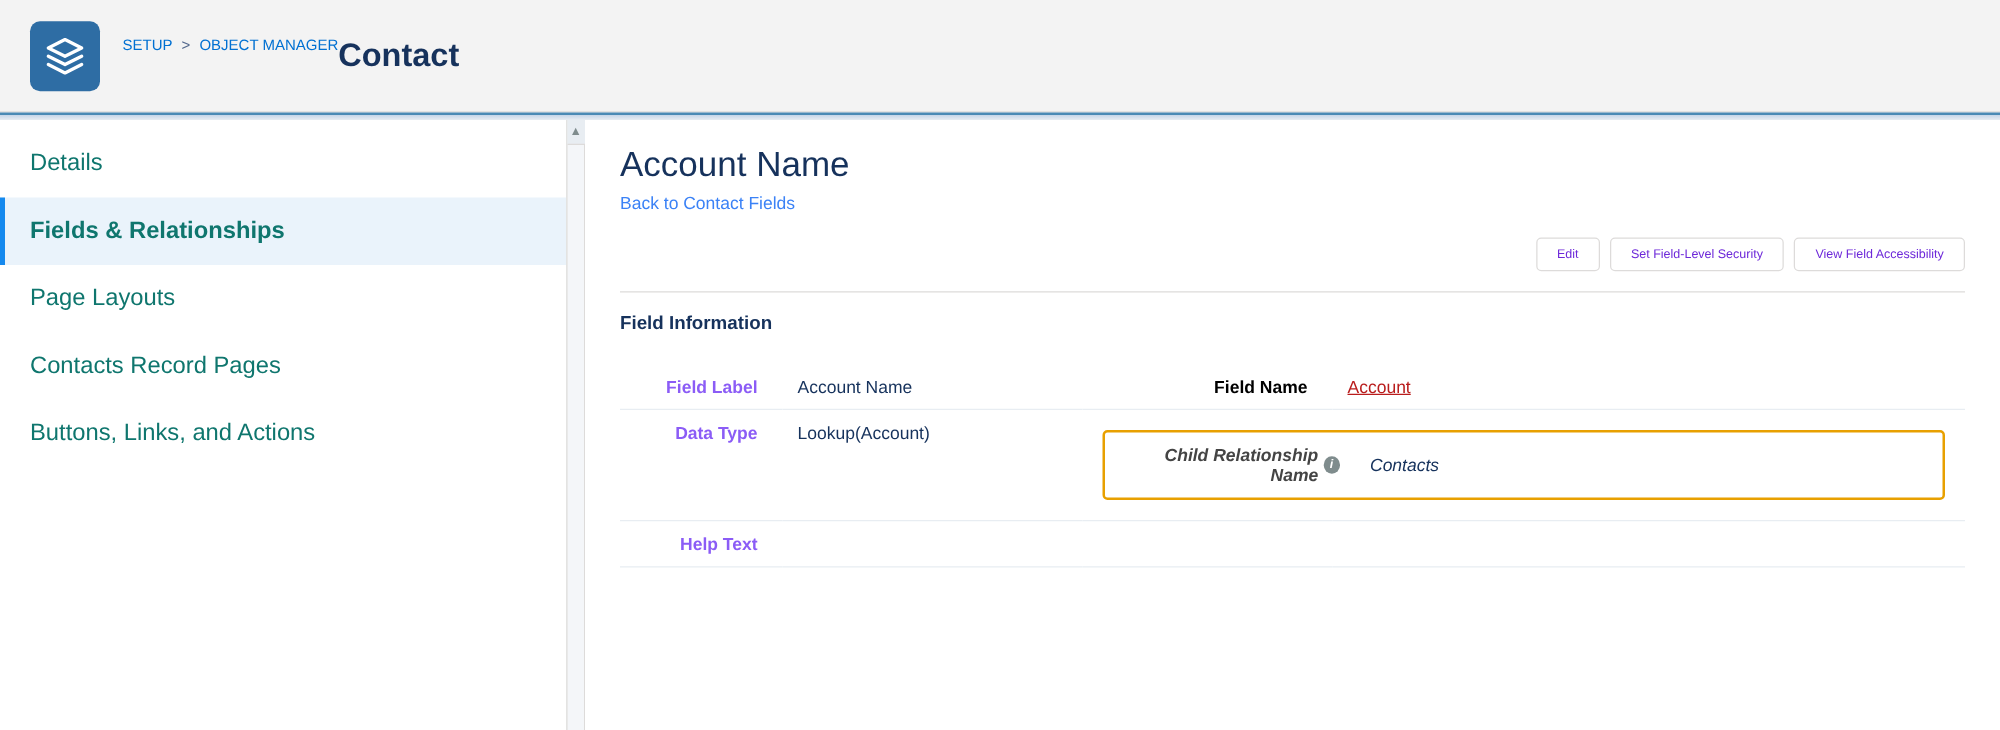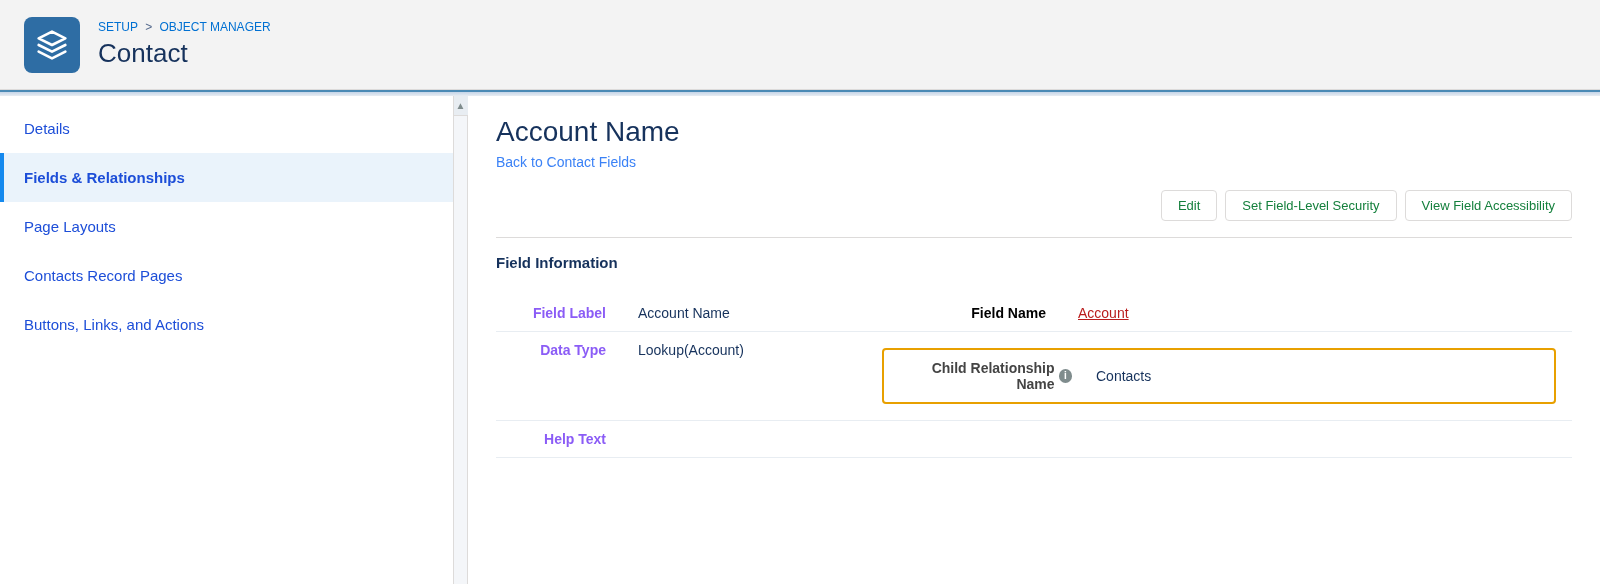--- a/index.html
+++ b/index.html
@@ -19,25 +19,25 @@
       width: 56px;
       height: 56px;
       background: #2e6da4;
       border-radius: 8px;
       display: flex;
       align-items: center;
       justify-content: center;
       flex-shrink: 0;
     }
     .app-icon svg { width: 32px; height: 32px; fill: white; }
-    .app-title-block { display: flex; flex-direction: column; }
+    .app-title-block { display: flex; }
     .breadcrumb-nav { font-size: 12px; color: #0070d2; font-weight: 400; margin-bottom: 4px; }
     .breadcrumb-nav span { cursor: pointer; }
     .breadcrumb-sep { color: #54698d; margin: 0 4px; }
-    .app-page-title { font-size: 26px; font-weight: 400; color: #16325c; }
+    .app-page-title { font-size: 26px; font-weight: 700; color: #16325c; }
 
     
     .blue-divider {
       height: 6px;
       background: linear-gradient(180deg, #c5d5e8 0%, #e8edf2 100%);
       border-top: 2px solid #4a8ab5;
     }
 
     
     .main-layout {
@@ -76,22 +76,22 @@
       color: #7f8c8d;
       font-size: 10px;
       cursor: pointer;
       background: #e8edf2;
       border-bottom: 1px solid #dddbda;
     }
     .sidebar-nav { padding-right: 14px; }
     .sidebar-item {
       padding: 16px 20px;
       cursor: pointer;
-      font-size: 15px;
-      color: #1d4ed8;
+      font-size: 19px;
+      color: #0f766e;
       border-left: 4px solid transparent;
     }
     .sidebar-item.active {
       background: #eaf3fb;
       border-left: 4px solid #1589ee;
       font-weight: 700;
     }
 
     
     .content-area {
@@ -107,26 +107,26 @@
 
     
     .action-buttons {
       display: flex;
       justify-content: flex-end;
       gap: 8px;
       margin-bottom: 16px;
     }
     .btn {
       padding: 7px 16px;
-      font-size: 13px;
+      font-size: 10px;
       border-radius: 4px;
       cursor: pointer;
       border: 1px solid #dddbda;
       background: #ffffff;
-      color: #15803d;
+      color: #6d28d9;
       font-weight: 400;
     }
 
     
     .section-divider {
       border: none;
       border-top: 1px solid #dddbda;
       margin-bottom: 16px;
     }
 
@@ -282,21 +282,21 @@
         <tr>
           <td class="col-label">Field Label</td>
           <td class="col-value">Account Name</td>
           <td class="col-right-label">Field Name</td>
           <td class="col-right-value">Account</td>
         </tr>
 
         <tr>
           <td class="col-label">Data Type</td>
           <td class="col-value">Lookup(Account)</td>
-          <td colspan="2" style="padding:16px;">
+          <td colspan="2" style="padding:16px;font-style:italic;">
             <div class="child-rel-box">
               <div class="child-rel-inner">
                 <div class="child-rel-label-cell">
                   <span>Child Relationship Name</span>
                   <span class="info-icon">i</span>
                 </div>
                 <div class="child-rel-value-cell">Contacts</div>
               </div>
             </div>
           </td>

